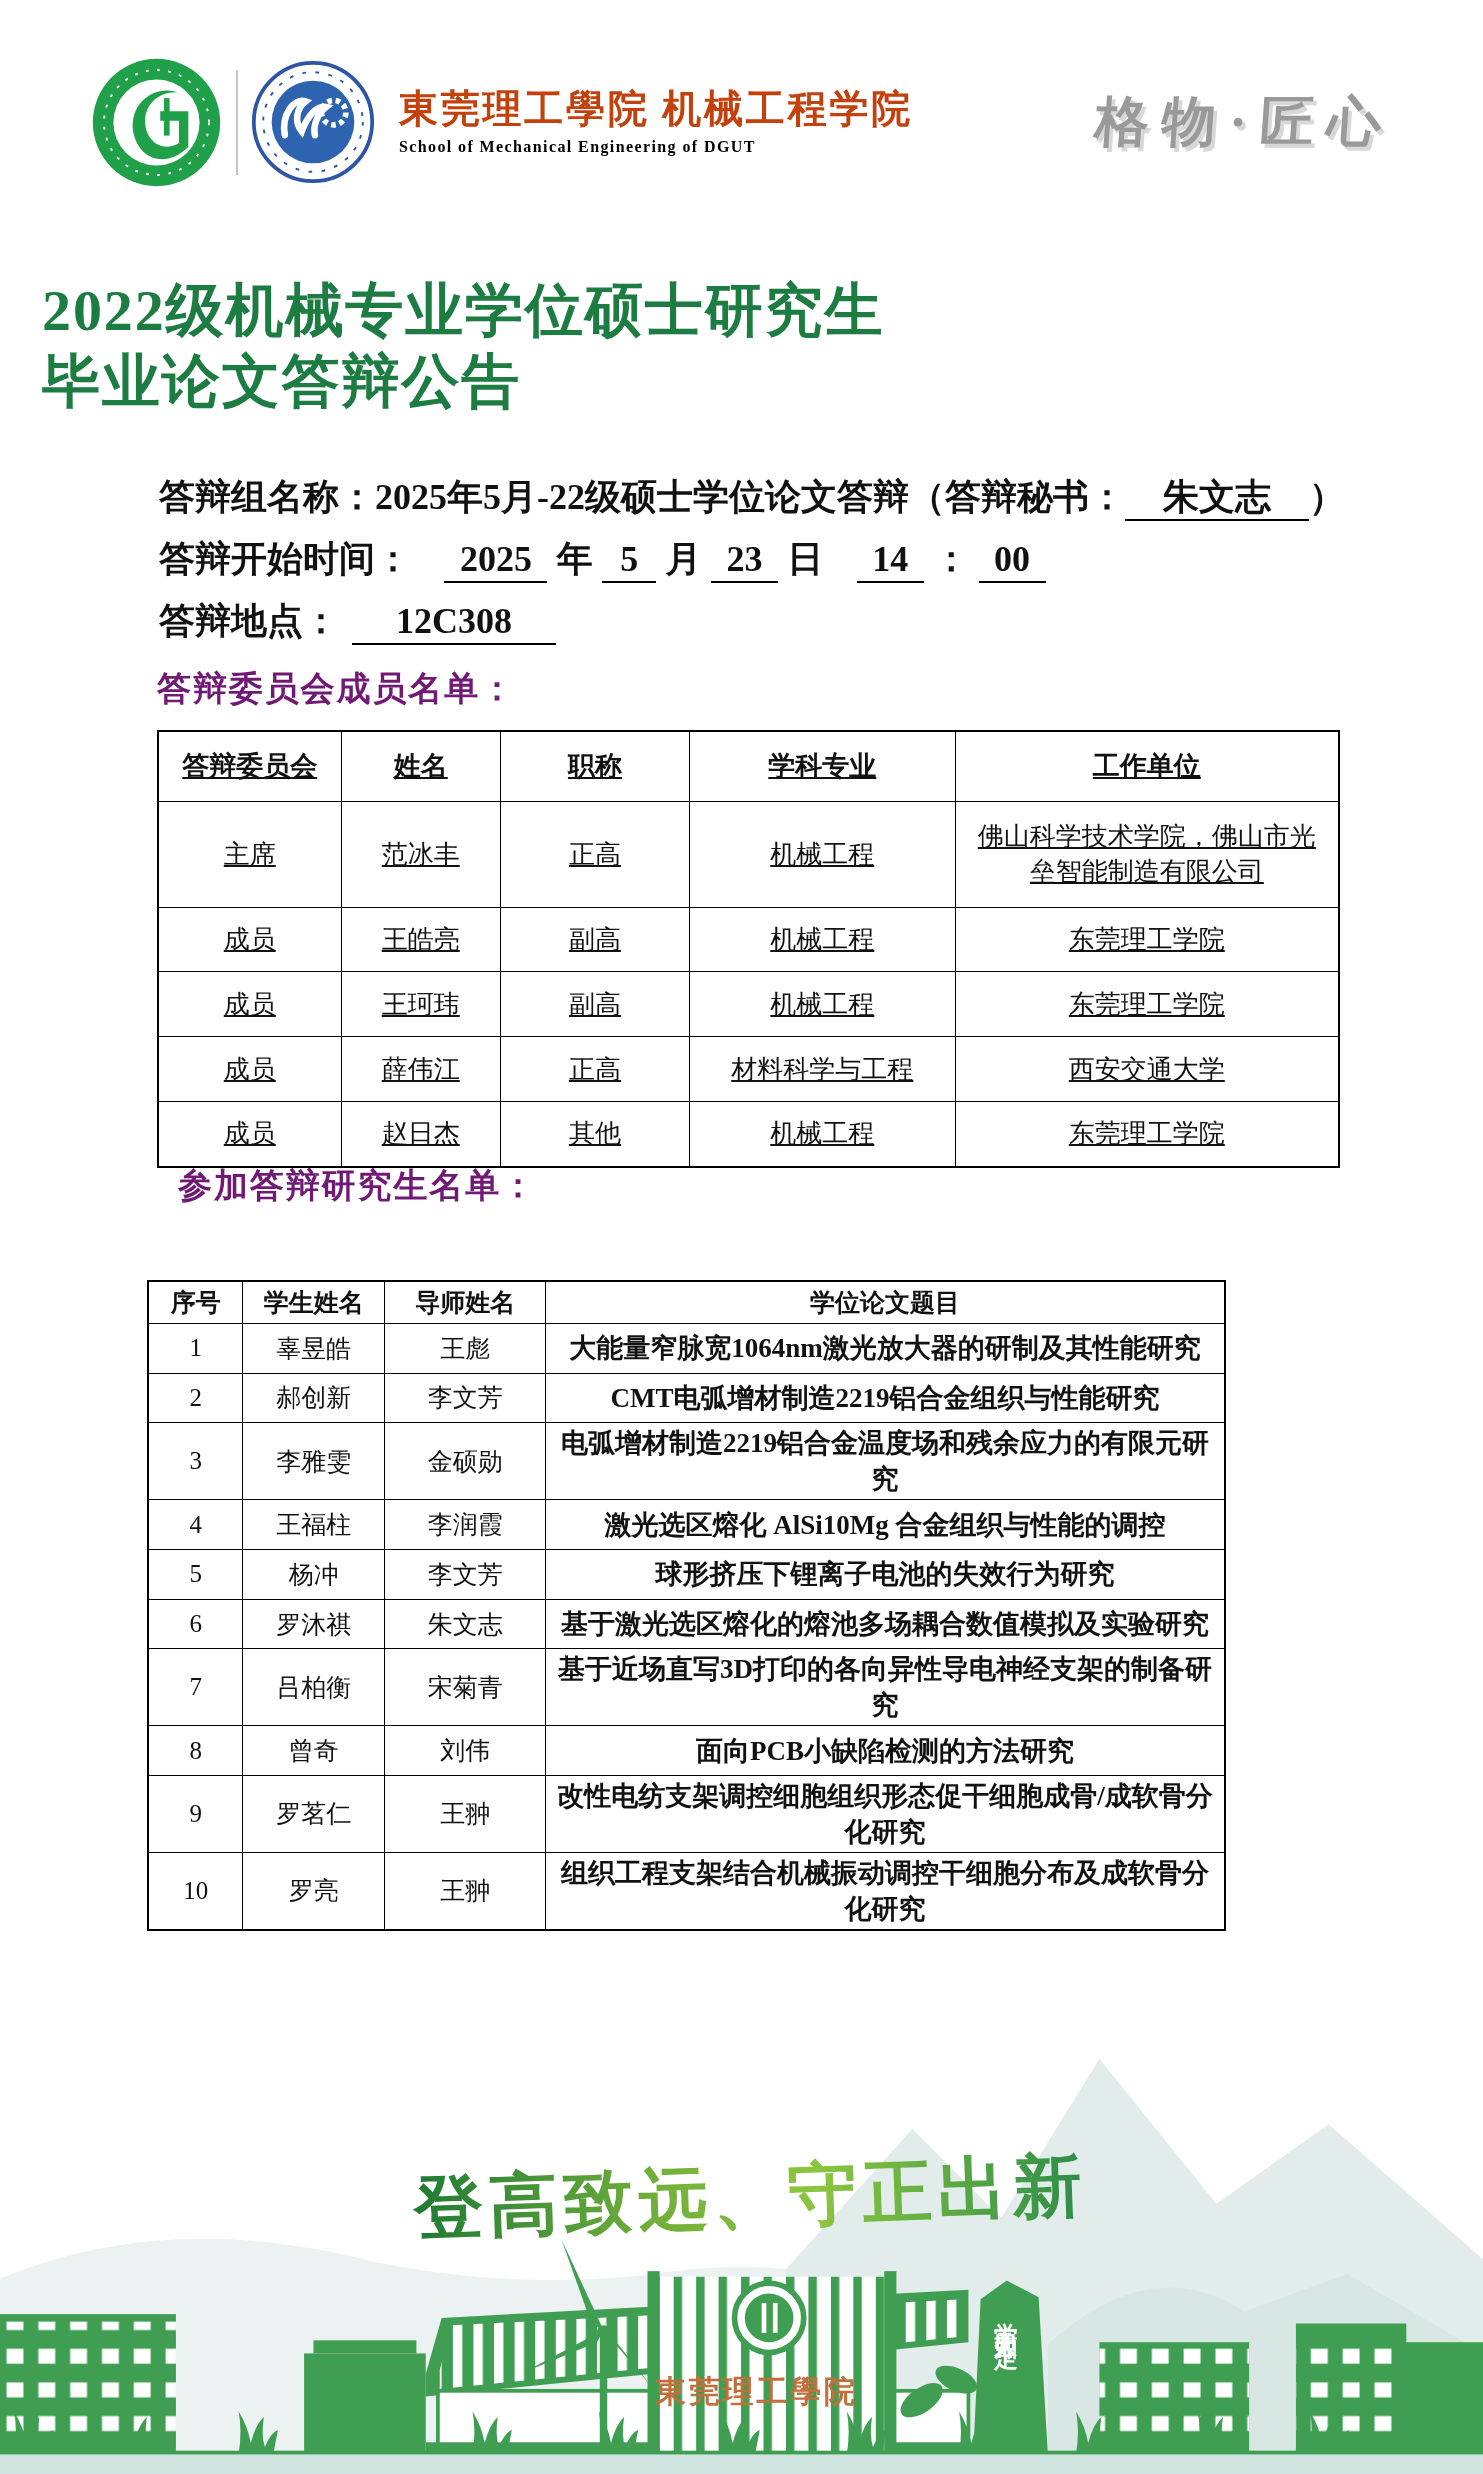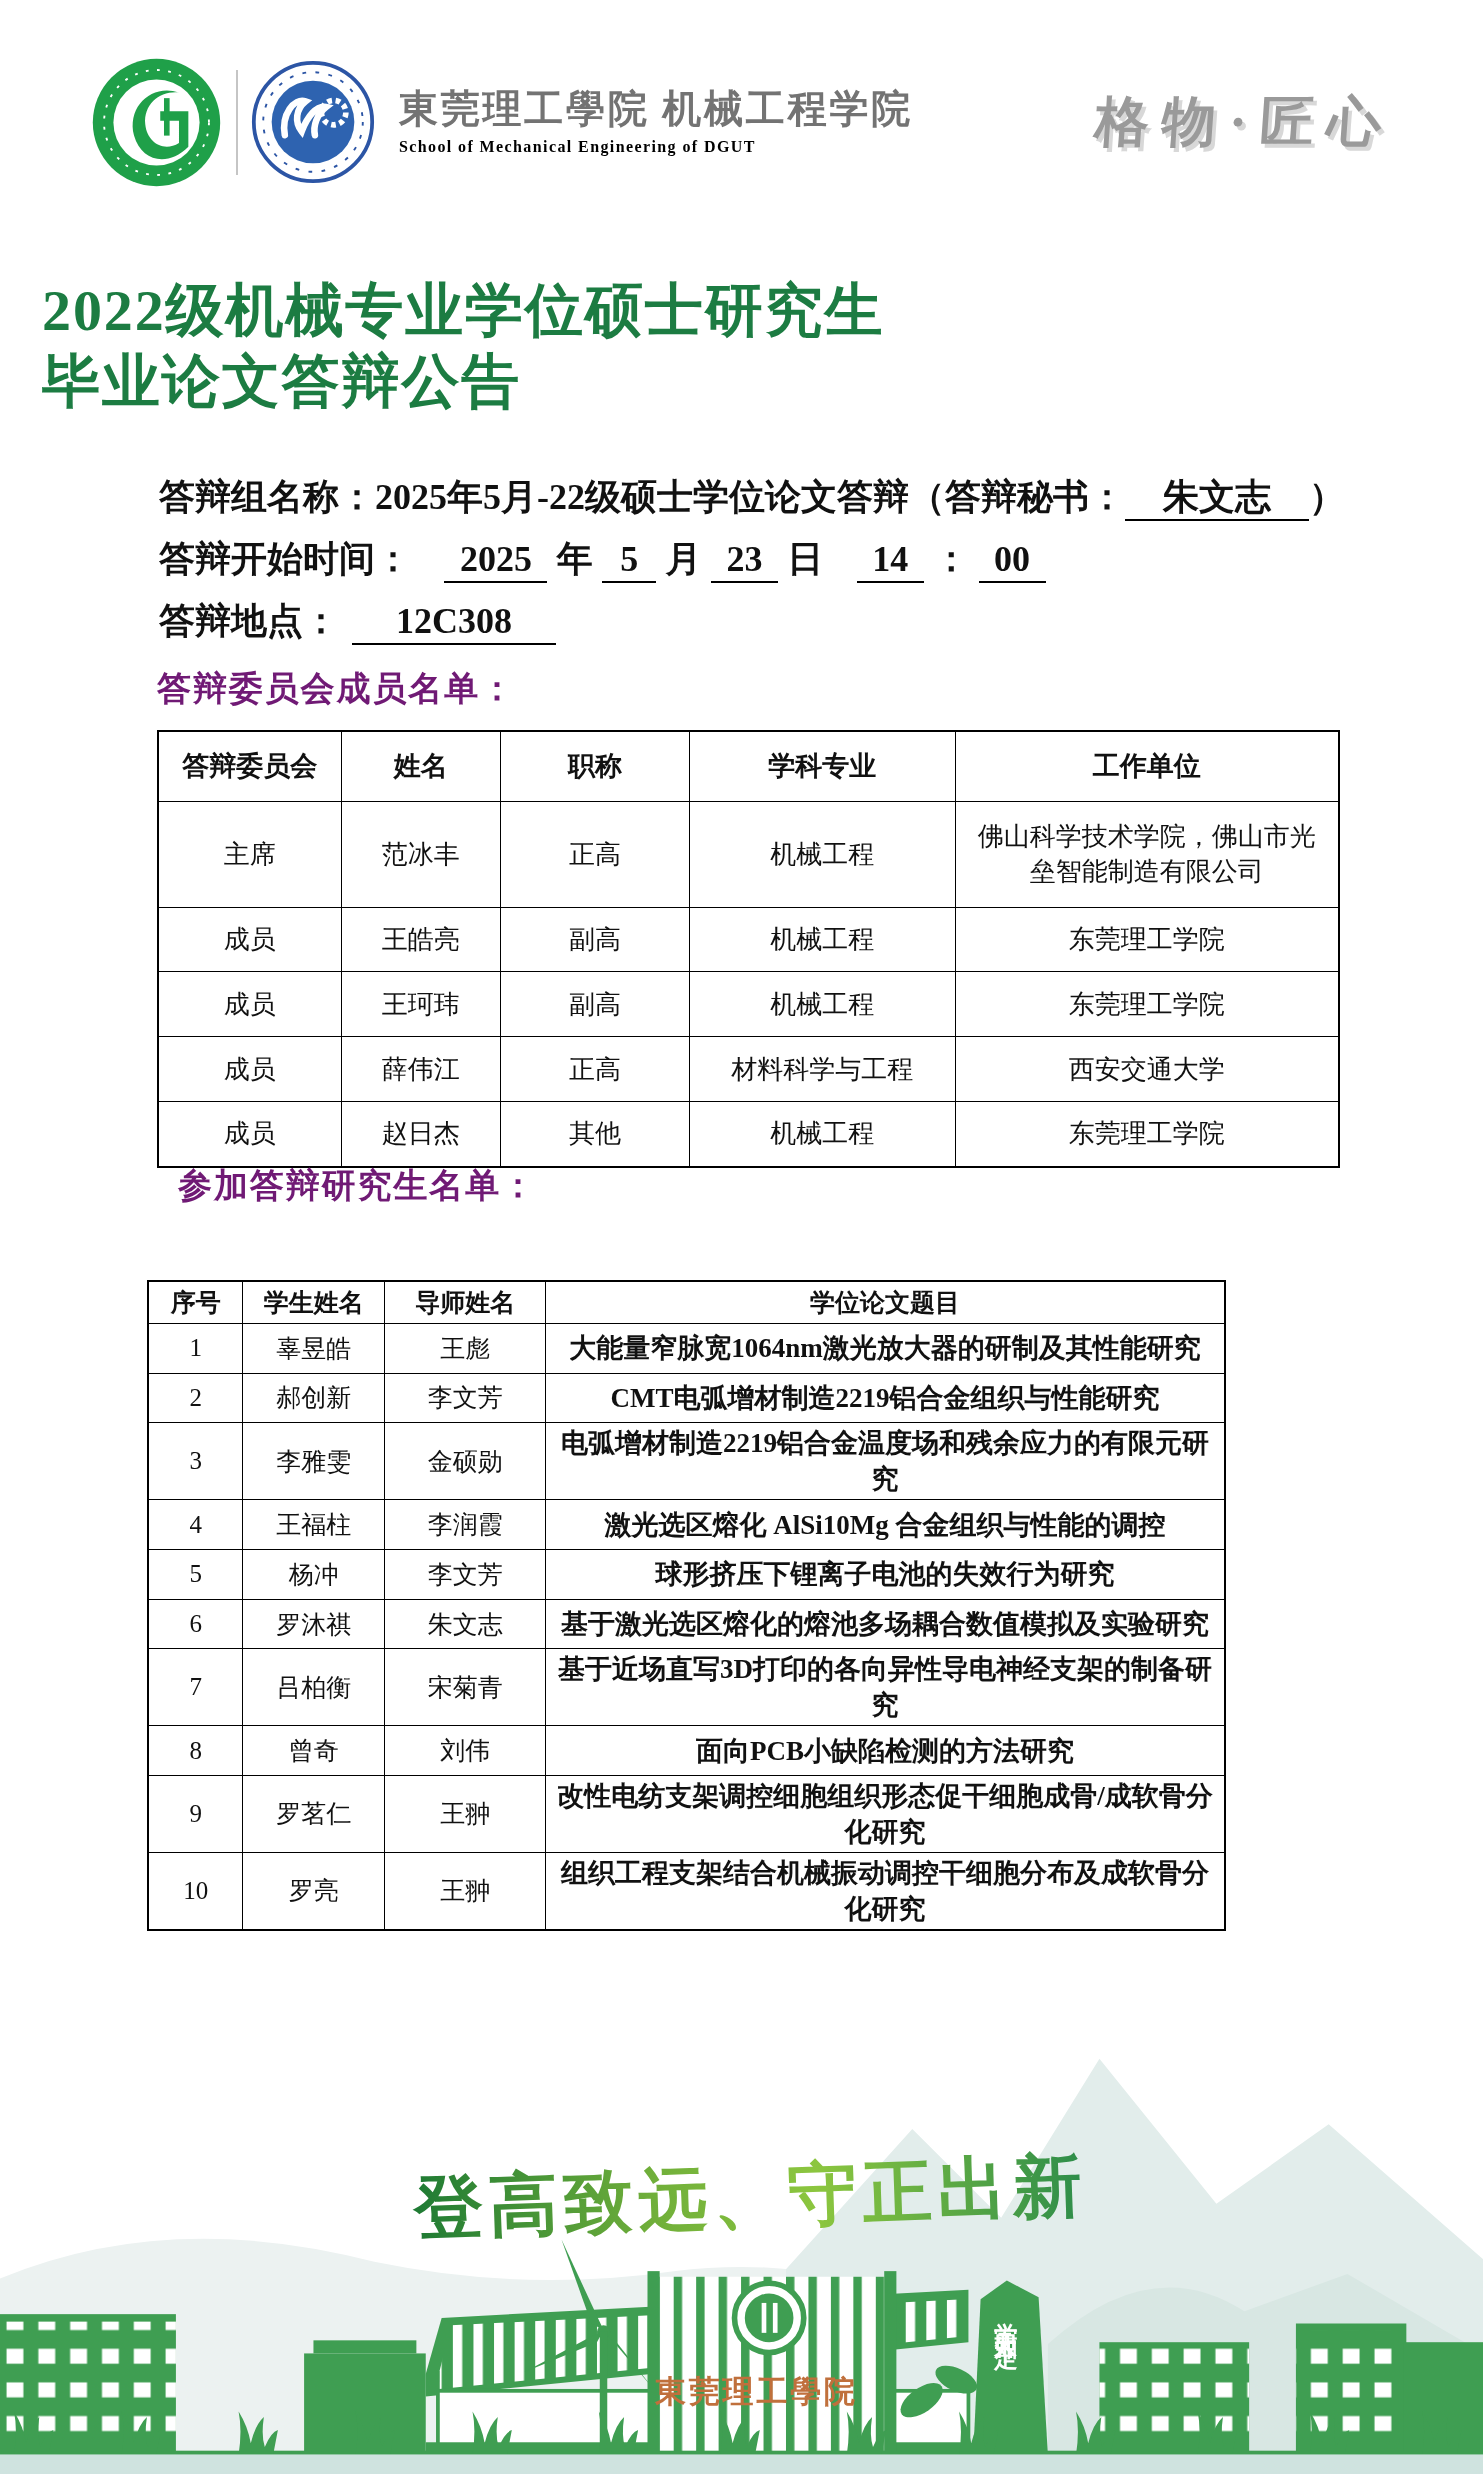--- a/index.html
+++ b/index.html
@@ -5,21 +5,21 @@
   html,body{margin:0;padding:0;}
   body{width:1484px;height:2475px;background:#ffffff;position:relative;overflow:hidden;
        font-family:"Liberation Serif","DejaVu Serif",serif;color:#111;}
   .page{position:absolute;inset:0;}
 
   
   .header{position:absolute;top:47px;left:90px;right:90px;height:150px;display:flex;align-items:center;}
   .logo{flex:0 0 auto;}
   .logo-divider{width:1.9px;height:105px;background:#c5c5c5;margin:0 13px;}
   .school-names{margin-left:24px;}
-  .school-cn{font-size:39px;font-weight:bold;letter-spacing:2.8px;color:#737373;line-height:1.1;}
+  .school-cn{font-size:39px;font-weight:bold;letter-spacing:2.8px;color:#c2410c;line-height:1.1;}
   .school-en{font-size:16px;font-weight:bold;letter-spacing:1.4px;color:#000000;margin-top:7.5px;}
   .motto{margin-left:auto;font-size:54px;font-weight:bold;color:#9a9a9a;letter-spacing:13px;
          text-shadow:3.7px 3.7px 0 #d8d8d8;transform:skewX(-4deg);white-space:nowrap;}
 
   
   .title{position:absolute;top:276px;left:0;width:100%;text-align:left;color:#1c7c42;
          font-weight:bold;font-size:58px;line-height:1.22;letter-spacing:1.9px;margin-left:42px;}
 
   
   .info{position:absolute;top:472px;left:159px;right:94px;font-size:36px;font-weight:bold;}
@@ -34,21 +34,21 @@
 
   
   .sec-heading{position:absolute;left:157px;font-size:34px;font-weight:bold;color:#701a75;letter-spacing:1.9px;}
   .h-committee{top:666px;}
   .h-students{top:1163px;margin-left:21px;}
 
   
   table{border-collapse:collapse;table-layout:fixed;}
   td,th{border:1.9px solid #000;text-align:center;vertical-align:middle;padding:1.9px 9.4px;
         overflow-wrap:break-word;}
-  .c-table{position:absolute;top:730px;left:157px;width:1183px;border:2.8px solid #000;font-size:26px;}
+  .c-table{position:absolute;top:730px;left:157px;width:1183px;border:2.8px solid #000;font-size:26px;text-decoration:underline;}
   .c-table th{font-size:27px;height:65px;font-weight:bold;}
   .c-table td{height:60px;font-weight:normal;}
   .c-table tr.tall td{height:101px;}
   .s-table{position:absolute;top:1280px;left:147px;width:1079px;border:2.8px solid #000;font-size:25px;}
   .s-table th{font-size:25px;height:37px;font-weight:bold;}
   .s-table td{height:45px;font-weight:normal;}
   .s-table td.thesis{font-weight:bold;font-size:27px;padding:1.9px 11.2px;}
 
   
   .footer-svg{position:absolute;left:0;bottom:0;width:1484px;height:505px;display:block;}

